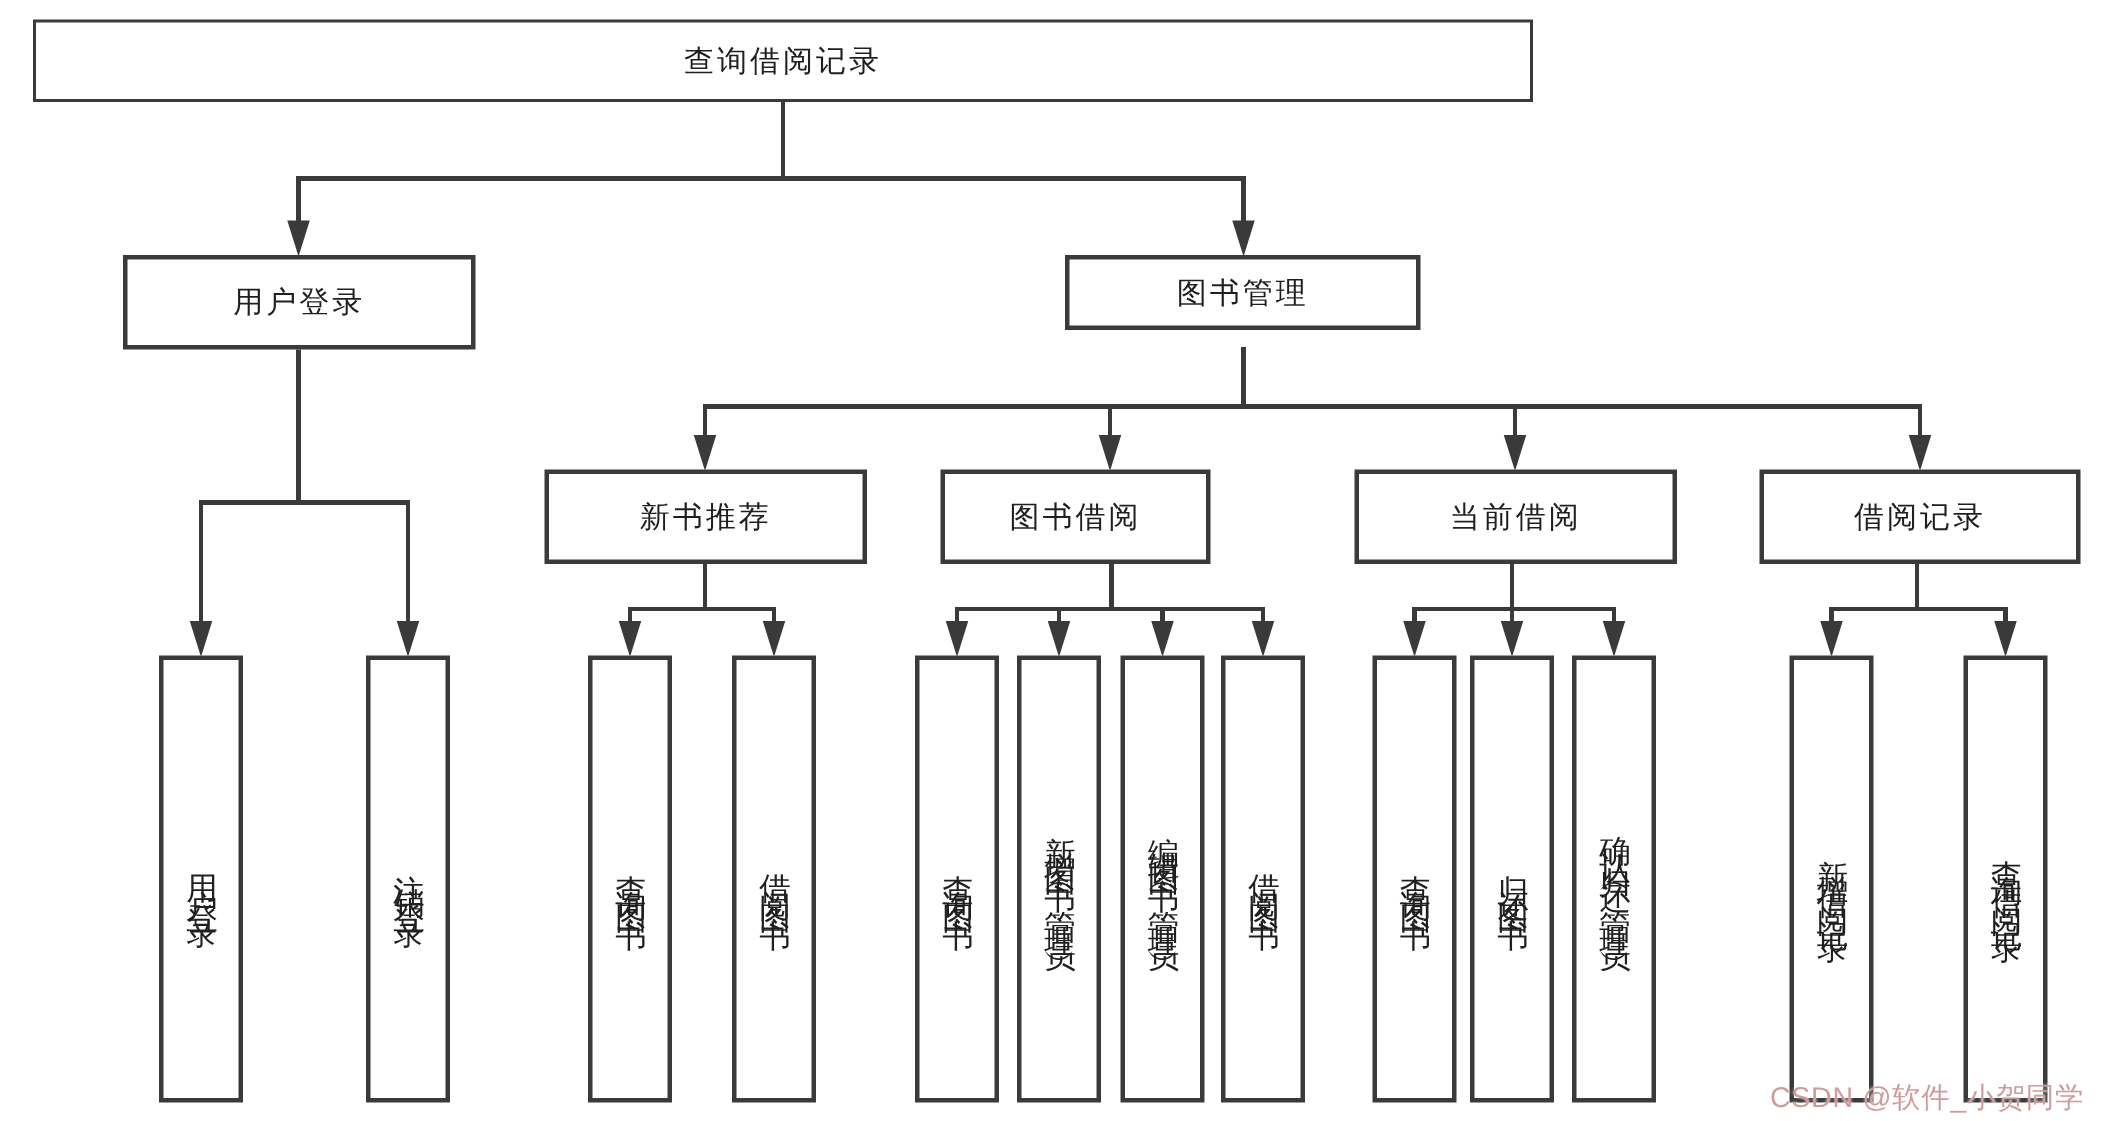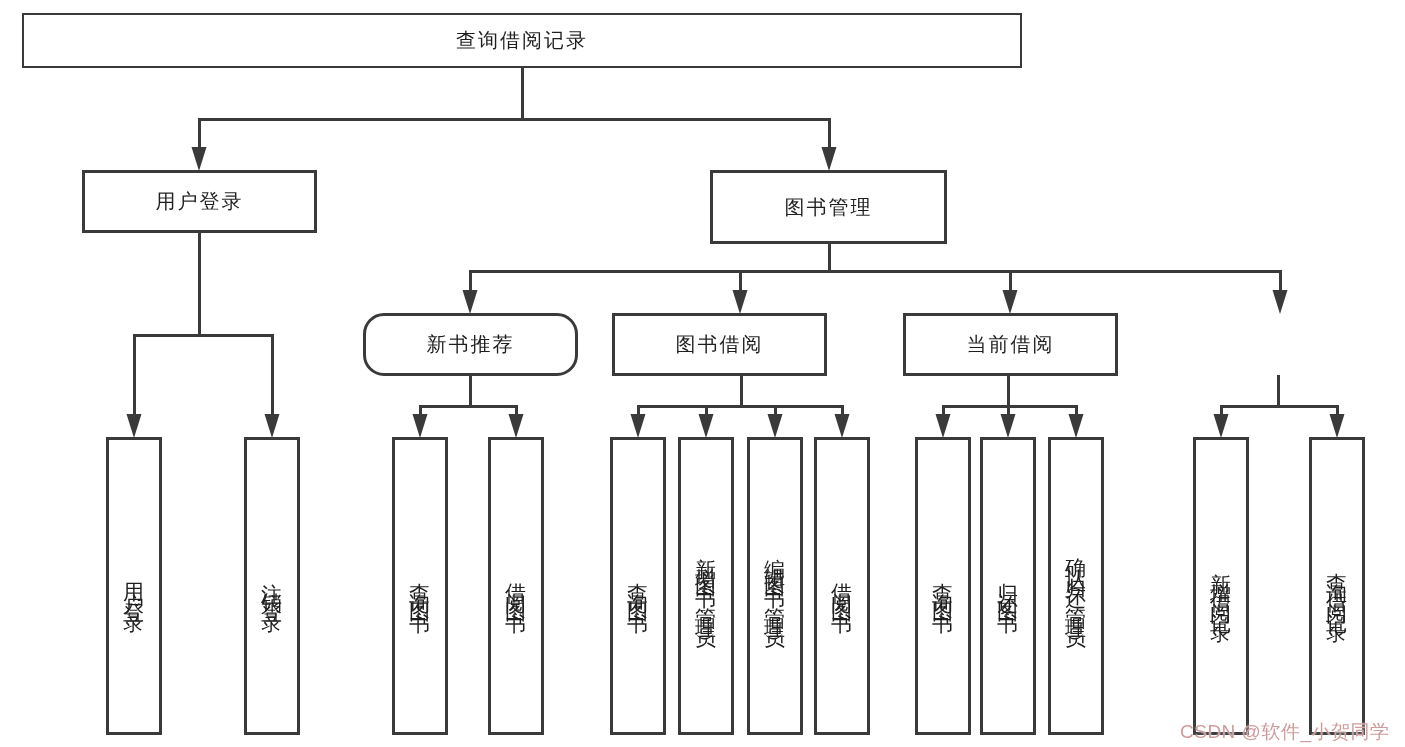--- a/index.html
+++ b/index.html
@@ -144,33 +144,36 @@
     </g>
   </svg>
 
   <div class="box h-box root-box" style="left:22px; top:13px; width:1000px; height:55px;">
     <span>查询借阅记录</span>
   </div>
 
   <div class="box h-box" style="left:82px; top:170px; width:235px; height:63px;">
     <span>用户登录</span>
   </div>
-  <div class="box h-box" style="left:710px; top:170px; width:237px; height:74px;">
+  <div class="box h-box" style="left:710px; top:170px; width:237px; height:50px;">
     <span>图书管理</span>
   </div>
 
-  <div class="box h-box" style="left:363px; top:313px; width:215px; height:63px;border-radius:21px;">
+  <div class="box h-box" style="left:363px; top:313px; width:215px; height:63px;">
     <span>新书推荐</span>
   </div>
-  <div class="box h-box" style="left:612px; top:313px; width:215px; height:63px;">
+  <div class="box h-box" style="left:627px; top:313px; width:180px; height:63px;">
     <span>图书借阅</span>
   </div>
   <div class="box h-box" style="left:903px; top:313px; width:215px; height:63px;text-align:right;">
     <span>当前借阅</span>
   </div>
+  <div class="box h-box" style="left:1173px; top:313px; width:214px; height:63px;">
+    <span>借阅记录</span>
+  </div>
 
   <div class="box v-box" style="left:106px; top:437px; width:56px; height:298px;">
     <span>用户登录</span>
   </div>
   <div class="box v-box" style="left:244px; top:437px; width:56px; height:298px;">
     <span>注销登录</span>
   </div>
 
   <div class="box v-box" style="left:392px; top:437px; width:56px; height:298px;">
     <span>查询图书</span>

